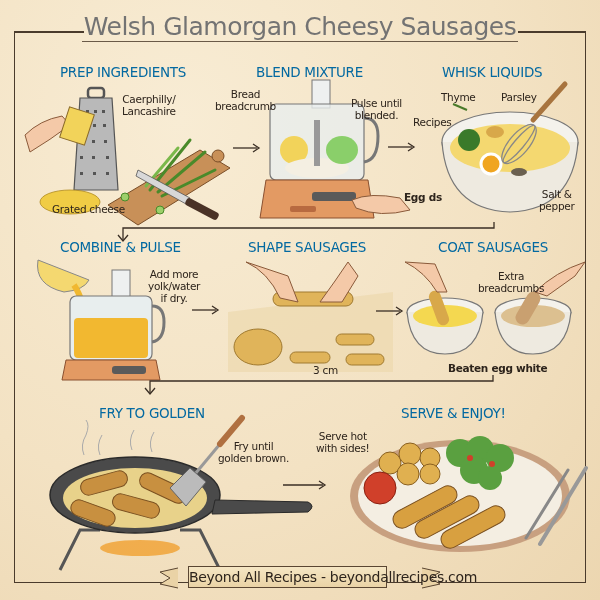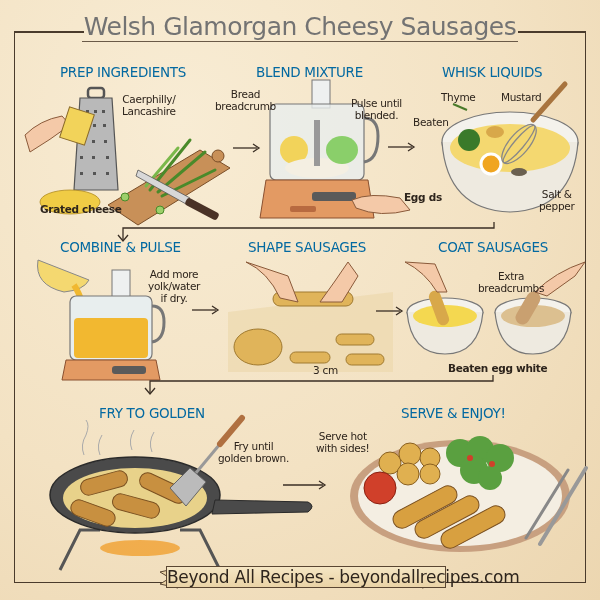--- a/index.html
+++ b/index.html
@@ -34,24 +34,24 @@
     white-space: nowrap;
   }
   .note {
     position: absolute; font-size: 10.5px; line-height: 12px;
     color: #2d241c; text-align: center; white-space: nowrap;
     font-family: "DejaVu Sans", sans-serif; letter-spacing: -0.3px;
   }
   .arrow { position: absolute; }
   svg { position: absolute; overflow: visible; }
   .banner {
-    position: absolute; left: 166px; top: 566px; width: 280px; height: 22px;
+    position: absolute; left: 188px; top: 566px; width: 199px; height: 22px;
     background: linear-gradient(#f5e6c4, #ead3a6);
     border: 1.2px solid #5a4632;
-    font-size: 17px; text-align: center; line-height: 20px;
+    font-size: 14px; text-align: center; line-height: 20px;
     color: #2d241c; letter-spacing: -0.3px; white-space: nowrap;
   }
 </style>
 </head>
 <body>
 
 <div class="frame-top-l"></div>
 <div class="frame-top-r"></div>
 <div class="frame"></div>
 <div class="title"><span>Welsh Glamorgan Cheesy Sausages</span></div>
@@ -102,21 +102,21 @@
     </g>
     <circle cx="125" cy="117" r="4" fill="#9ccf6a" stroke="#4a8a2a"></circle>
     <circle cx="160" cy="130" r="4" fill="#9ccf6a" stroke="#4a8a2a"></circle>
 
     <g>
       <polygon points="138,90 190,118 186,124 136,96" fill="#d8d8d8" stroke="#555" stroke-width="0.8"></polygon>
       <rect x="188" y="117" width="36" height="8" rx="3" fill="#4a3226" transform="rotate(28 188 117)"></rect>
     </g>
   </svg>
   <div class="note" style="left:122px;top:93px;">Caerphilly/<br>Lancashire</div>
-  <div class="note" style="left:40px;top:203px;font-weight:bold;">Grated cheese</div>
+  <div class="note" style="left:52px;top:203px;">Grated cheese</div>
 </div>
 
 <svg class="arrow" width="30" height="10" style="left:233px;top:143px;">
   <line x1="0" y1="5" x2="24" y2="5" stroke="#3a2e24" stroke-width="1.3"></line>
     <path d="M20,1 L26,5 L20,9" fill="none" stroke="#3a2e24" stroke-width="1.3"></path>
 </svg>
 
 <div>
   <div class="step-title" style="left:256px;top:64px;">BLEND MIXTURE</div>
   <svg width="160" height="160" style="left:260px;top:80px;">
@@ -156,22 +156,22 @@
       <ellipse cx="84" cy="92" rx="8" ry="4" fill="#6a6050"></ellipse>
     </g>
     <g>
       <line x1="98" y1="40" x2="130" y2="4" stroke="#a8743e" stroke-width="5" stroke-linecap="round"></line>
       <ellipse cx="84" cy="64" rx="10" ry="24" fill="none" stroke="#888" stroke-width="1.3" transform="rotate(40 84 64)"></ellipse>
       <ellipse cx="84" cy="64" rx="5" ry="24" fill="none" stroke="#888" stroke-width="1.3" transform="rotate(40 84 64)"></ellipse>
     </g>
     <path d="M18,24 L32,30" stroke="#4a7a2a" stroke-width="2"></path>
   </svg>
   <div class="note" style="left:441px;top:91px;">Thyme</div>
-  <div class="note" style="left:501px;top:91px;">Mustard</div>
-  <div class="note" style="left:413px;top:116px;">Beaten</div>
+  <div class="note" style="left:501px;top:91px;">Parsley</div>
+  <div class="note" style="left:413px;top:116px;">Recipes</div>
   <div class="note" style="left:404px;top:191px;font-weight:bold;">Egg ds</div>
   <div class="note" style="left:539px;top:188px;">Salt &amp;<br>pepper</div>
 </div>
 
 <svg width="600" height="30" style="left:0;top:222px;">
   <path d="M494,0 L494,6 L123,6 L123,18" fill="none" stroke="#3a2e24" stroke-width="1.3"></path>
   <path d="M118,13 L123,19 L128,13" fill="none" stroke="#3a2e24" stroke-width="1.3"></path>
 </svg>
 
 <div>

